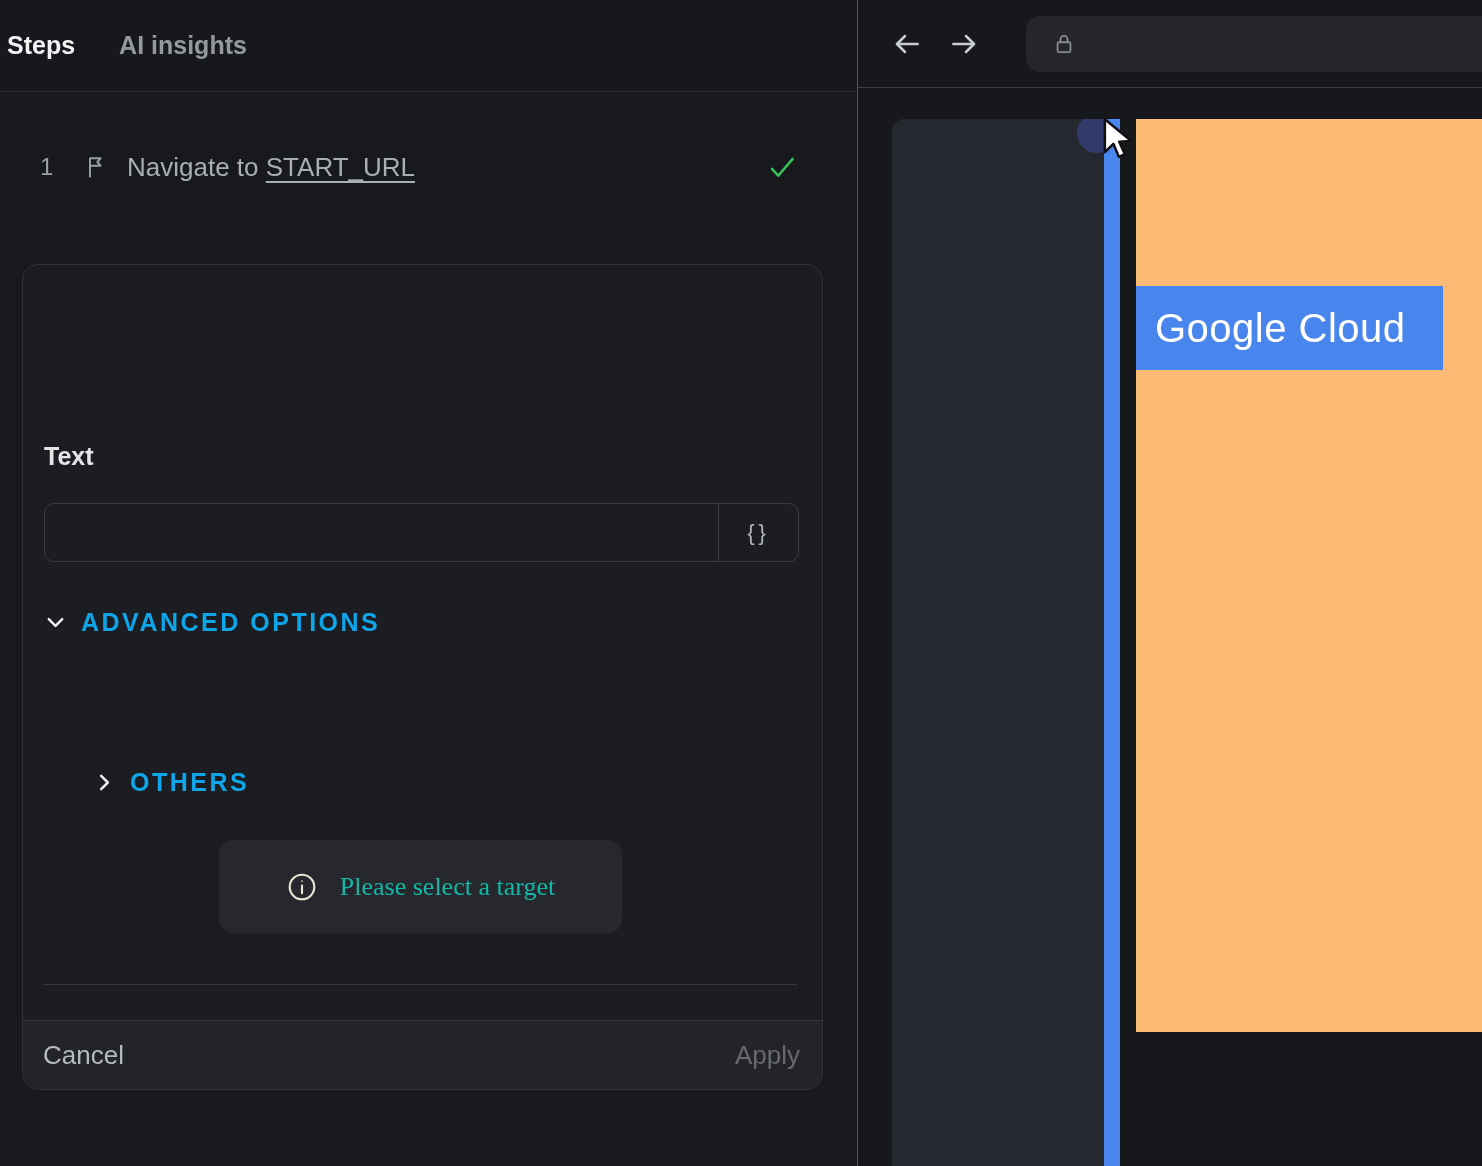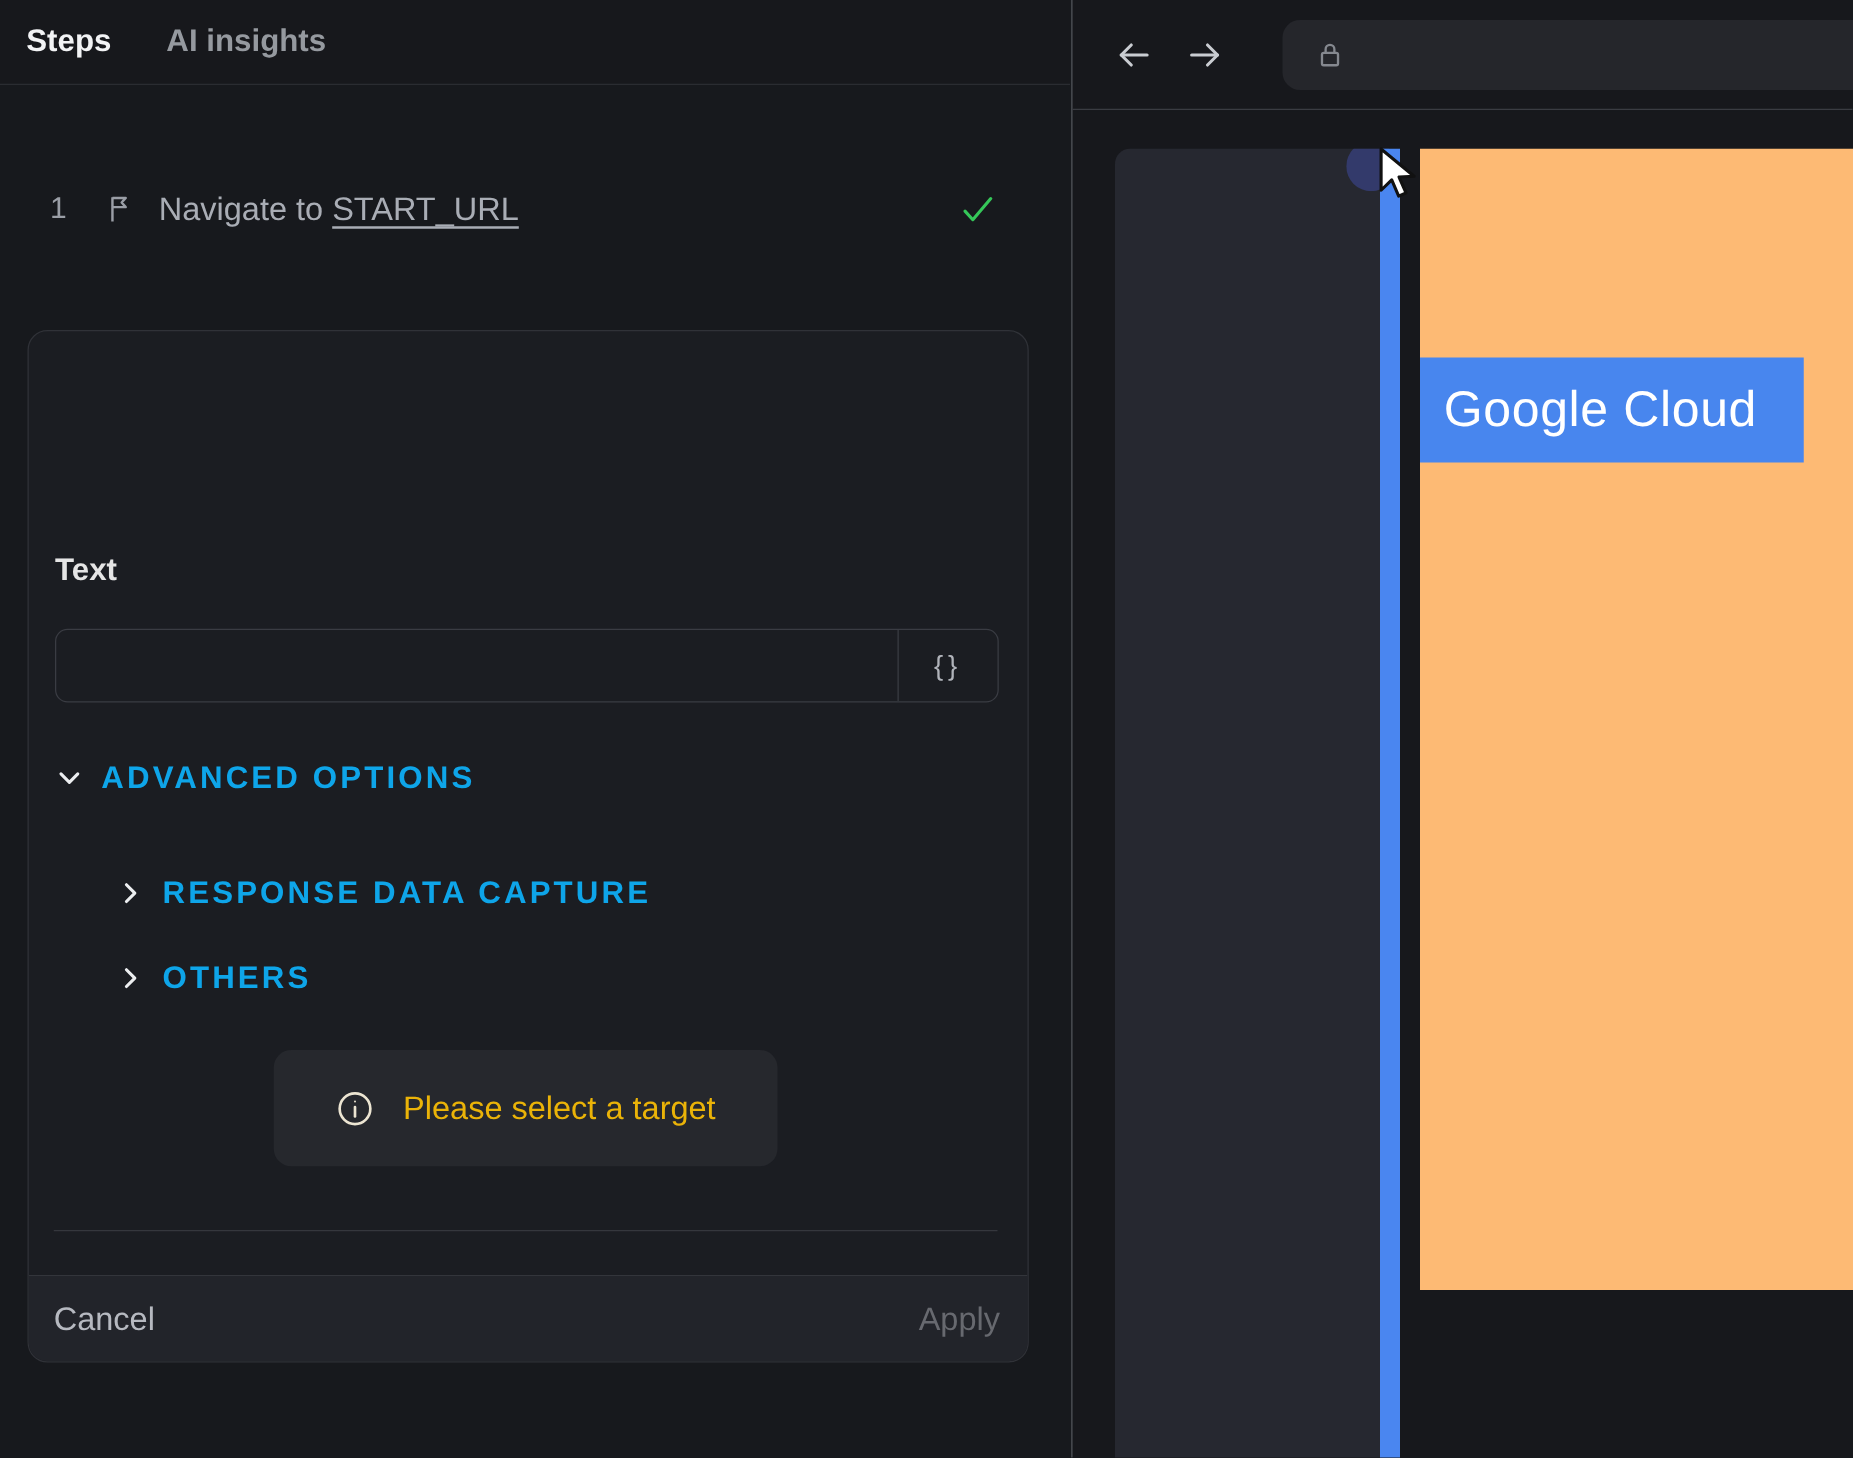--- a/index.html
+++ b/index.html
@@ -1,21 +1,21 @@
 <!DOCTYPE html>
 <html><head>
 <meta charset="utf-8">
 <style>
   * { margin:0; padding:0; box-sizing:border-box; }
   html,body { width:1482px; height:1166px; overflow:hidden; background:#17191d;
     font-family:"Liberation Sans", sans-serif; }
 
   
   .left-pane { position:absolute; left:0; top:0; width:856px; height:1166px; background:#17191d; }
-  .tabbar { height:68px; display:flex; align-items:center; gap:44px; padding-left:21px;
+  .tabbar { height:92px; display:flex; align-items:center; gap:44px; padding-left:7px;
     border-bottom:1px solid #2a2c31; background:#17181c; }
   .tab { font-size:25px; cursor:default; }
   .tab.active { color:#f2f3f5; font-weight:700; }
   .tab.inactive { color:#95999f; font-weight:700; }
 
   .step-row { position:absolute; left:0; top:140px; width:856px; height:54px;
     display:flex; align-items:center; padding:0 59px 0 40px; }
   .step-num { color:#9a9ea6; font-size:24px; width:14px; }
   .step-flag { margin-left:30px; display:flex; }
   .step-label { margin-left:17px; color:#a9adb5; font-size:26px; white-space:nowrap; }
@@ -44,21 +44,21 @@
   .adv-header { position:absolute; left:21px; top:343px; display:flex; align-items:center;
     gap:14px; cursor:pointer; }
   .adv-header .lbl, .sub-header .lbl { color:#0ea5e9; font-size:25px; font-weight:700; letter-spacing:2.5px; }
   .sub-header { position:absolute; display:flex; align-items:center; gap:14px; cursor:pointer; }
   .sub-header.s0 { left:70px; top:435px; }
   .sub-header.s1 { left:70px; top:503px; }
 
   .toast { position:absolute; left:196px; top:575px; width:403px; height:93px;
     background:#26282d; border-radius:14px; display:flex; align-items:center;
     justify-content:center; gap:22px; }
-  .toast-text { color:#eab308; font-size:26px; }
+  .toast-text { color:#14b8a6; font-size:26px;font-family:Liberation Serif, serif; }
 
   .card-hr { position:absolute; left:20px; top:719px; width:755px; height:1px; background:#35373d; }
 
   .card-footer { position:absolute; left:0; bottom:0; width:100%; height:69px;
     background:#22242a; border-top:1px solid #33353b; border-radius:0 0 15px 15px;
     display:flex; align-items:center; justify-content:space-between; padding:0 22px 0 20px;margin-top:33px; }
   .btn-cancel { color:#b6b9c0; font-size:26px; cursor:pointer; }
   .btn-apply { color:#67696f; font-size:26px; cursor:default; }
 
   
@@ -127,28 +127,20 @@
 
       <div class="adv-header">
         <span>
           <svg width="23" height="23" viewBox="0 0 24 24" fill="none" stroke="#eceef0" stroke-width="2.6" stroke-linecap="round" stroke-linejoin="round">
             <path d="M5 8.5l7 7 7-7"></path>
           </svg>
         </span>
         <span class="lbl">ADVANCED OPTIONS</span>
       </div>
 
-      <div class="sub-header s0">
-        <span>
-          <svg width="23" height="23" viewBox="0 0 24 24" fill="none" stroke="#eceef0" stroke-width="2.6" stroke-linecap="round" stroke-linejoin="round">
-            <path d="M8.5 5l7 7-7 7"></path>
-          </svg>
-        </span>
-        <span class="lbl">RESPONSE DATA CAPTURE</span>
-      </div>
 
       <div class="sub-header s1">
         <span>
           <svg width="23" height="23" viewBox="0 0 24 24" fill="none" stroke="#eceef0" stroke-width="2.6" stroke-linecap="round" stroke-linejoin="round">
             <path d="M8.5 5l7 7-7 7"></path>
           </svg>
         </span>
         <span class="lbl">OTHERS</span>
       </div>
 

